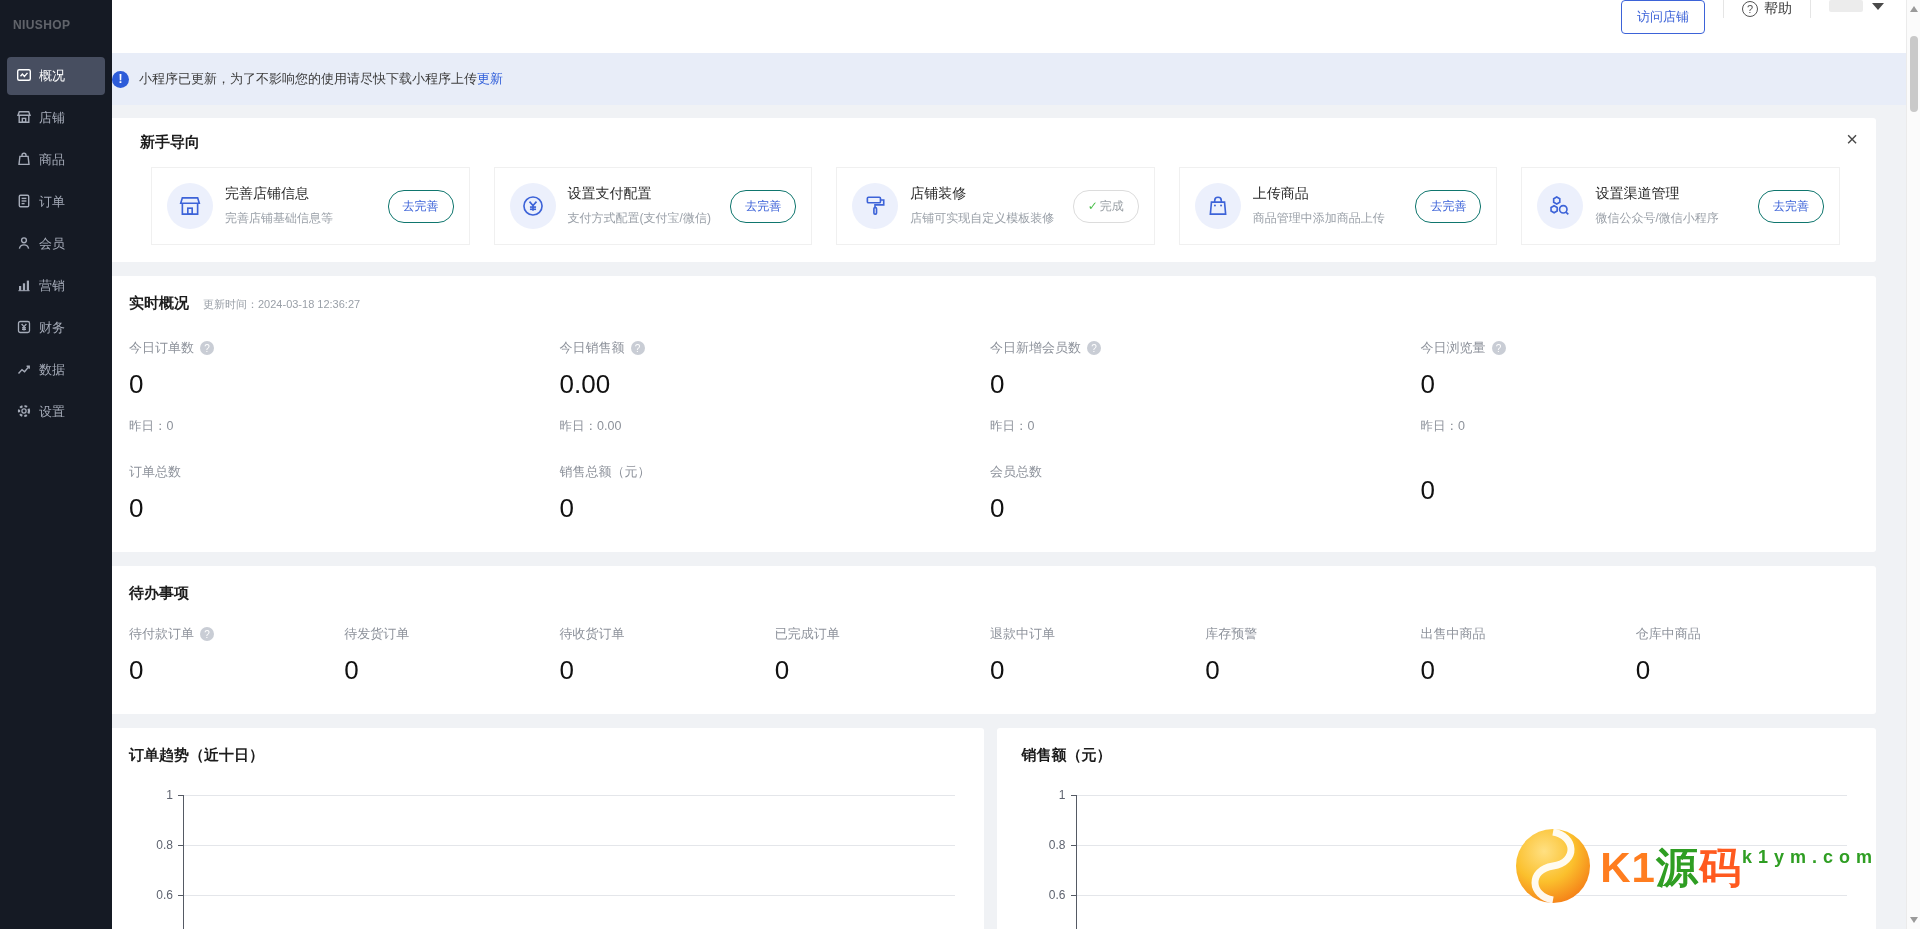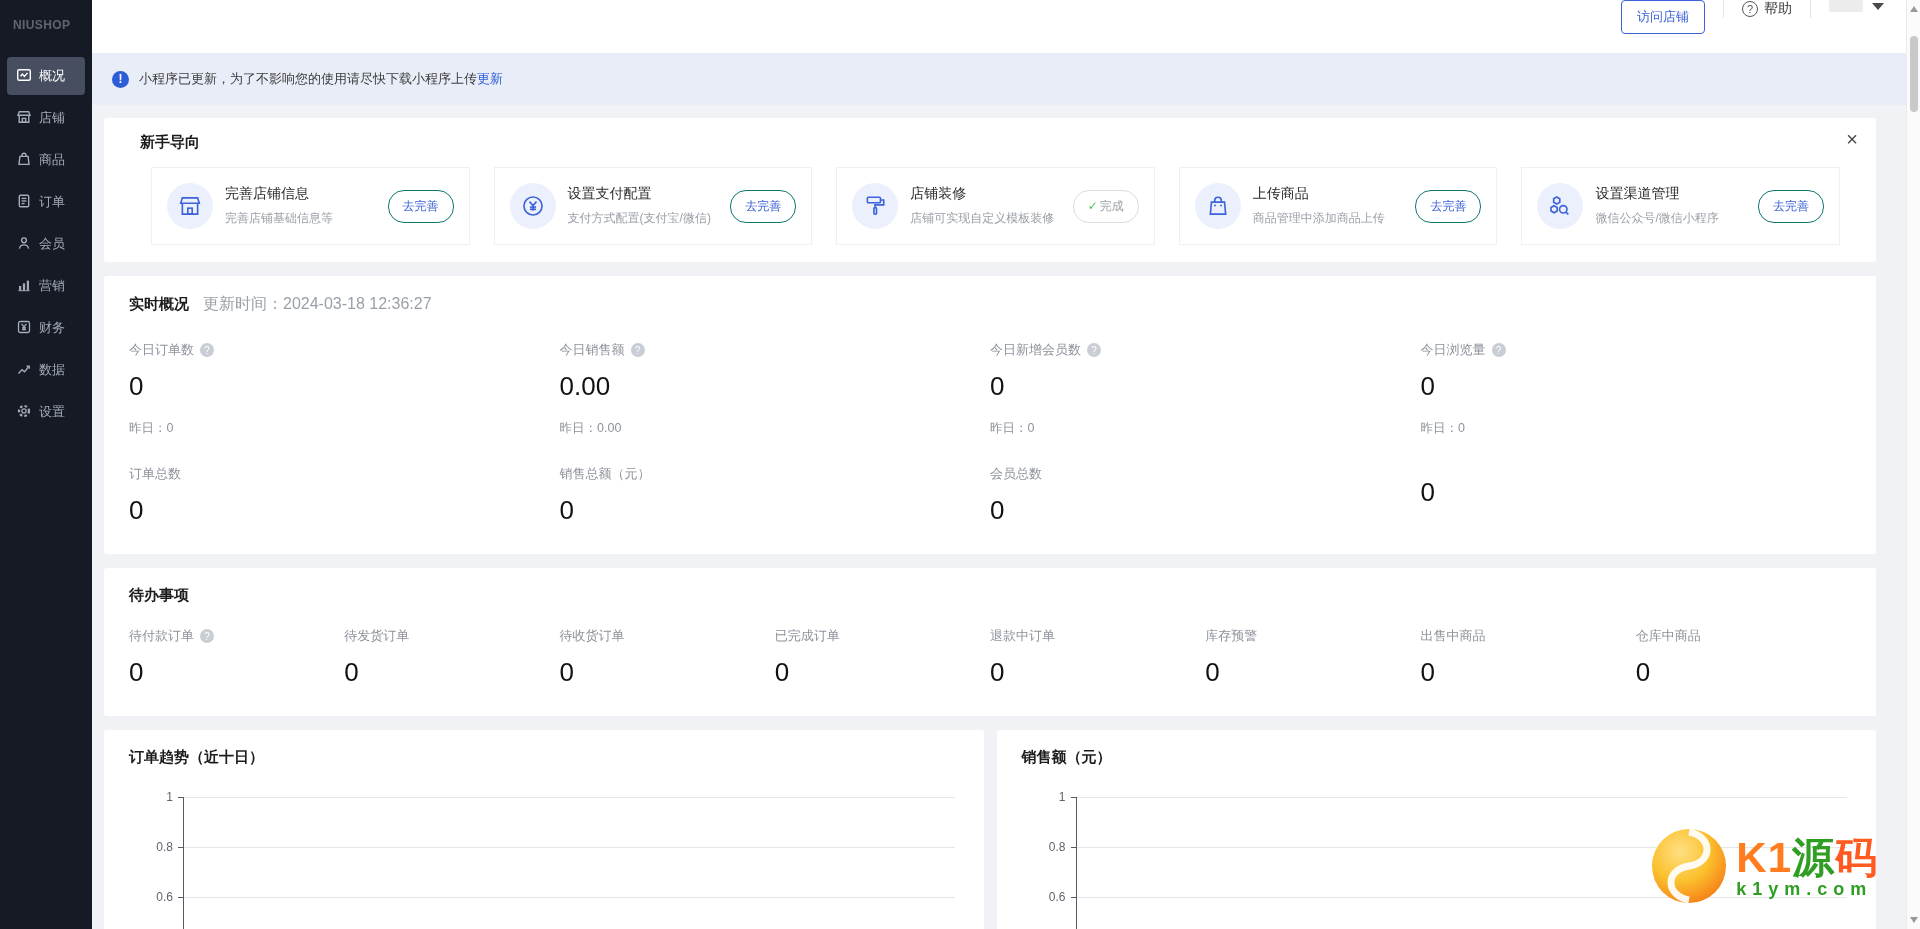--- a/index.html
+++ b/index.html
@@ -2,21 +2,21 @@
 <html><head>
 <meta charset="utf-8">
 <style>
   * { box-sizing: border-box; margin: 0; padding: 0; }
   html,body { width:1920px; height:929px; overflow:hidden; }
   body {
     font-family: "Liberation Sans", "DejaVu Sans", sans-serif;
     background:#f0f2f5; color:#262626; position:relative;
   }
   
-  .sidebar { position:absolute; left:0; top:0; width:92px; height:929px; background:#151a24; z-index:30; }
+  .sidebar { position:absolute; left:0; top:0; width:112px; height:929px; background:#151a24; z-index:30; }
   .logo { height:50px; display:flex; align-items:center; padding-left:13px;
           color:rgba(255,255,255,.32); font-size:12px; font-weight:bold; letter-spacing:.4px;
           white-space:nowrap; overflow:hidden; }
   .nav { padding-top:3px; }
   .nav-item { margin:4px 7px; height:38px; border-radius:4px; display:flex; align-items:center;
               padding:0 9px; gap:7px; color:#a5abb8; font-size:13px; cursor:pointer; }
   .nav-item svg { flex:0 0 auto; }
   .nav-item.active { background:#474e60; color:#fff; }
   
   .header { position:absolute; left:92px; right:14px; top:0; height:53px; background:#fff; z-index:20;
@@ -54,21 +54,21 @@
   .gtitle { font-size:14px; color:#2b2b2b; margin-bottom:7px; }
   .gsub { font-size:12px; color:#9aa0a8; white-space:nowrap; }
   .pill { border:1px solid #0f766e; color:#3d63d8; background:#fff; border-radius:16px; padding:7px 14px;
           font-size:12px; cursor:pointer; white-space:nowrap;
           font-family:"Liberation Sans","DejaVu Sans",sans-serif; }
   .pill.done { border-color:#dcdcdc; color:#9aa0a6; cursor:default; }
   .pill.done .chk { color:#4bbf4b; margin-right:2px; }
   
   .sec { padding:18px 25px 28px; }
   .sec-head { display:flex; align-items:baseline; }
-  .upd { font-size:16px; color:#9aa0a8; margin-left:14px; }
+  .upd { font-size:11px; color:#9aa0a8; margin-left:14px; }
   .stat-grid { display:grid; grid-template-columns:repeat(4,1fr); margin-top:26px; row-gap:28px; }
   .todo-grid { display:grid; grid-template-columns:repeat(8,1fr); margin-top:22px; }
   .stat-label { font-size:13px; color:#8d929b; display:flex; align-items:center; gap:6px; }
   .hicon { width:14px; height:14px; border-radius:50%; background:#c9cdd5; color:#fff; font-size:10px;
            display:inline-flex; align-items:center; justify-content:center; }
   .stat-value { font-size:26px; color:#111; margin-top:12px; font-weight:400; }
   .stat-sub { font-size:12.5px; color:#8d929b; margin-top:18px; }
   
   .charts-row { display:flex; gap:13px; }
   .chart-card { flex:1 1 0; padding:18px 25px 40px; height:420px; }
@@ -81,21 +81,21 @@
   
   .scrollbar { position:absolute; right:0; top:0; width:14px; height:929px; background:#fbfbfb;
                border-left:1px solid #ebebeb; z-index:40; }
   .sb-up, .sb-down { position:absolute; left:3px; width:0; height:0;
                border-left:4px solid transparent; border-right:4px solid transparent; }
   .sb-up { top:6px; border-bottom:6px solid #9a9a9a; }
   .sb-down { bottom:6px; border-top:6px solid #9a9a9a; }
   .sb-thumb { position:absolute; left:3px; top:36px; width:8px; height:76px; background:#c9c9c9; border-radius:4px; }
   
   .watermark { position:absolute; right:42px; bottom:20px; display:flex; align-items:center; gap:8px; z-index:25; }
-  .wm-text { display:flex; flex-direction:column; align-items:flex-start; }
+  .wm-text { display:flex; flex-direction:row; align-items:flex-start; }
   .wm-brand { font-size:42px; font-weight:bold; line-height:1; letter-spacing:1px; }
   .wm-k1 { color:#ff7d1f; } .wm-yuan { color:#2f9e23; } .wm-ma { color:#ff5a1f; }
   .wm-url { font-size:18px; font-weight:bold; color:#2f9e23; letter-spacing:6px; margin-top:0; }
 </style>
 </head>
 <body>
 
 <div>
 
   <aside class="sidebar">

